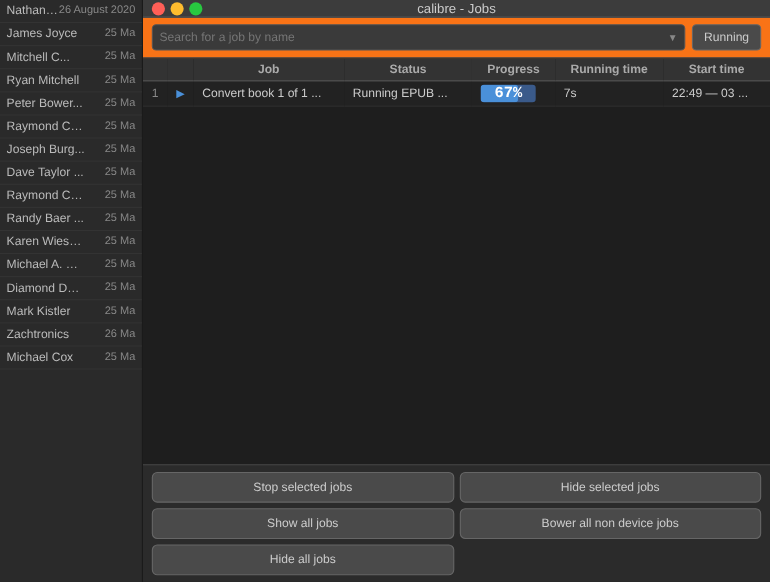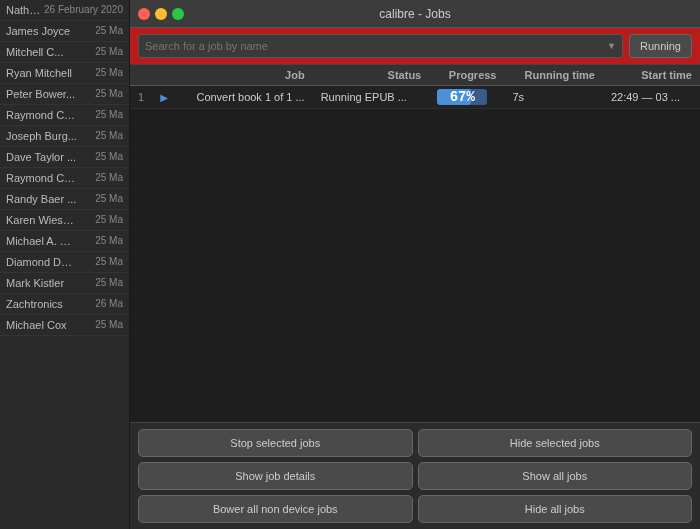--- a/index.html
+++ b/index.html
@@ -47,21 +47,21 @@
     .main {
       flex: 1;
       display: flex;
       flex-direction: column;
       background: #1e1e1e;
     }
 
     
     .titlebar {
       background: #3c3c3c;
-      height: 28px;
+      height: 16px;
       display: flex;
       align-items: center;
       justify-content: center;
       position: relative;
       border-bottom: 1px solid #555;
     }
     .titlebar-title {
       color: #ccc;
       font-size: 12px;
       font-weight: 500;
@@ -80,21 +80,21 @@
     }
     .tl-close { background: #ff5f57; }
     .tl-min { background: #febc2e; }
     .tl-max { background: #28c840; }
 
     
     .search-bar {
       padding: 6px 8px;
       display: flex;
       gap: 6px;
-      background: #b91c1c;
+      background: #f97316;
       border-bottom: 1px solid #444;
     }
     .search-input-wrap {
       flex: 1;
       display: flex;
       align-items: center;
       background: #3a3a3a;
       border: 1px solid #555;
       border-radius: 4px;
       padding: 0 6px;
@@ -127,21 +127,21 @@
     table {
       width: 100%;
       border-collapse: collapse;
     }
     thead tr {
       background: #333;
       border-bottom: 1px solid #555;
     }
     thead th {
       padding: 4px 8px;
-      text-align: right;
+      text-align: center;
       color: #aaa;
       font-size: 11px;
       font-weight: 600;
       white-space: nowrap;
     }
     tbody tr {
       border-bottom: 1px solid #2e2e2e;
       background: #222;
     }
     tbody td {
@@ -213,21 +213,21 @@
       align-items: center;
       justify-content: center;
     }
   </style>
 </head>
 <body>
 
 <div class="sidebar">
 <div class="sidebar-item">
       <span class="name">Nathan Willia...</span>
-      <span class="date">26 February 2020</span>
+      <span class="date">26 August 2020</span>
     </div>
     <div class="sidebar-item">
       <span class="name">James Joyce</span>
       <span class="date">25 Ma</span>
     </div>
     <div class="sidebar-item">
       <span class="name">Mitchell C...</span>
       <span class="date">25 Ma</span>
     </div>
     <div class="sidebar-item">
@@ -313,36 +313,35 @@
           <th>Status</th>
           <th>Progress</th>
           <th>Running time</th>
           <th>Start time</th>
         </tr>
       </thead>
       <tbody id="jobs-tbody">
       <tr>
       <td class="row-num">1</td>
       <td class="row-arrow">▶</td>
-      <td style="max-width:120px;text-align:right;">Convert book 1 of 1 ...</td>
+      <td style="max-width:120px;">Convert book 1 of 1 ...</td>
       <td>Running EPUB ...</td>
       <td class="progress-cell">
         <div class="progress-bar-wrap">
           <div class="progress-bar-fill" style="width:67%;"></div>
           <span class="progress-label">67%</span>
         </div>
       </td>
       <td>7s</td>
       <td>22:49 — 03 ...</td>
     </tr>
         </tbody>
     </table>
   </div>
 
   <div class="button-area">
     <button class="action-btn">Stop selected jobs</button>
     <button class="action-btn">Hide selected jobs</button>
-    <button class="action-btn">Show job details</button>
     <button class="action-btn">Show all jobs</button>
     <button class="action-btn">Bower all non device jobs</button>
     <button class="action-btn">Hide all jobs</button>
   </div>
 </div>
 
 </body></html>

